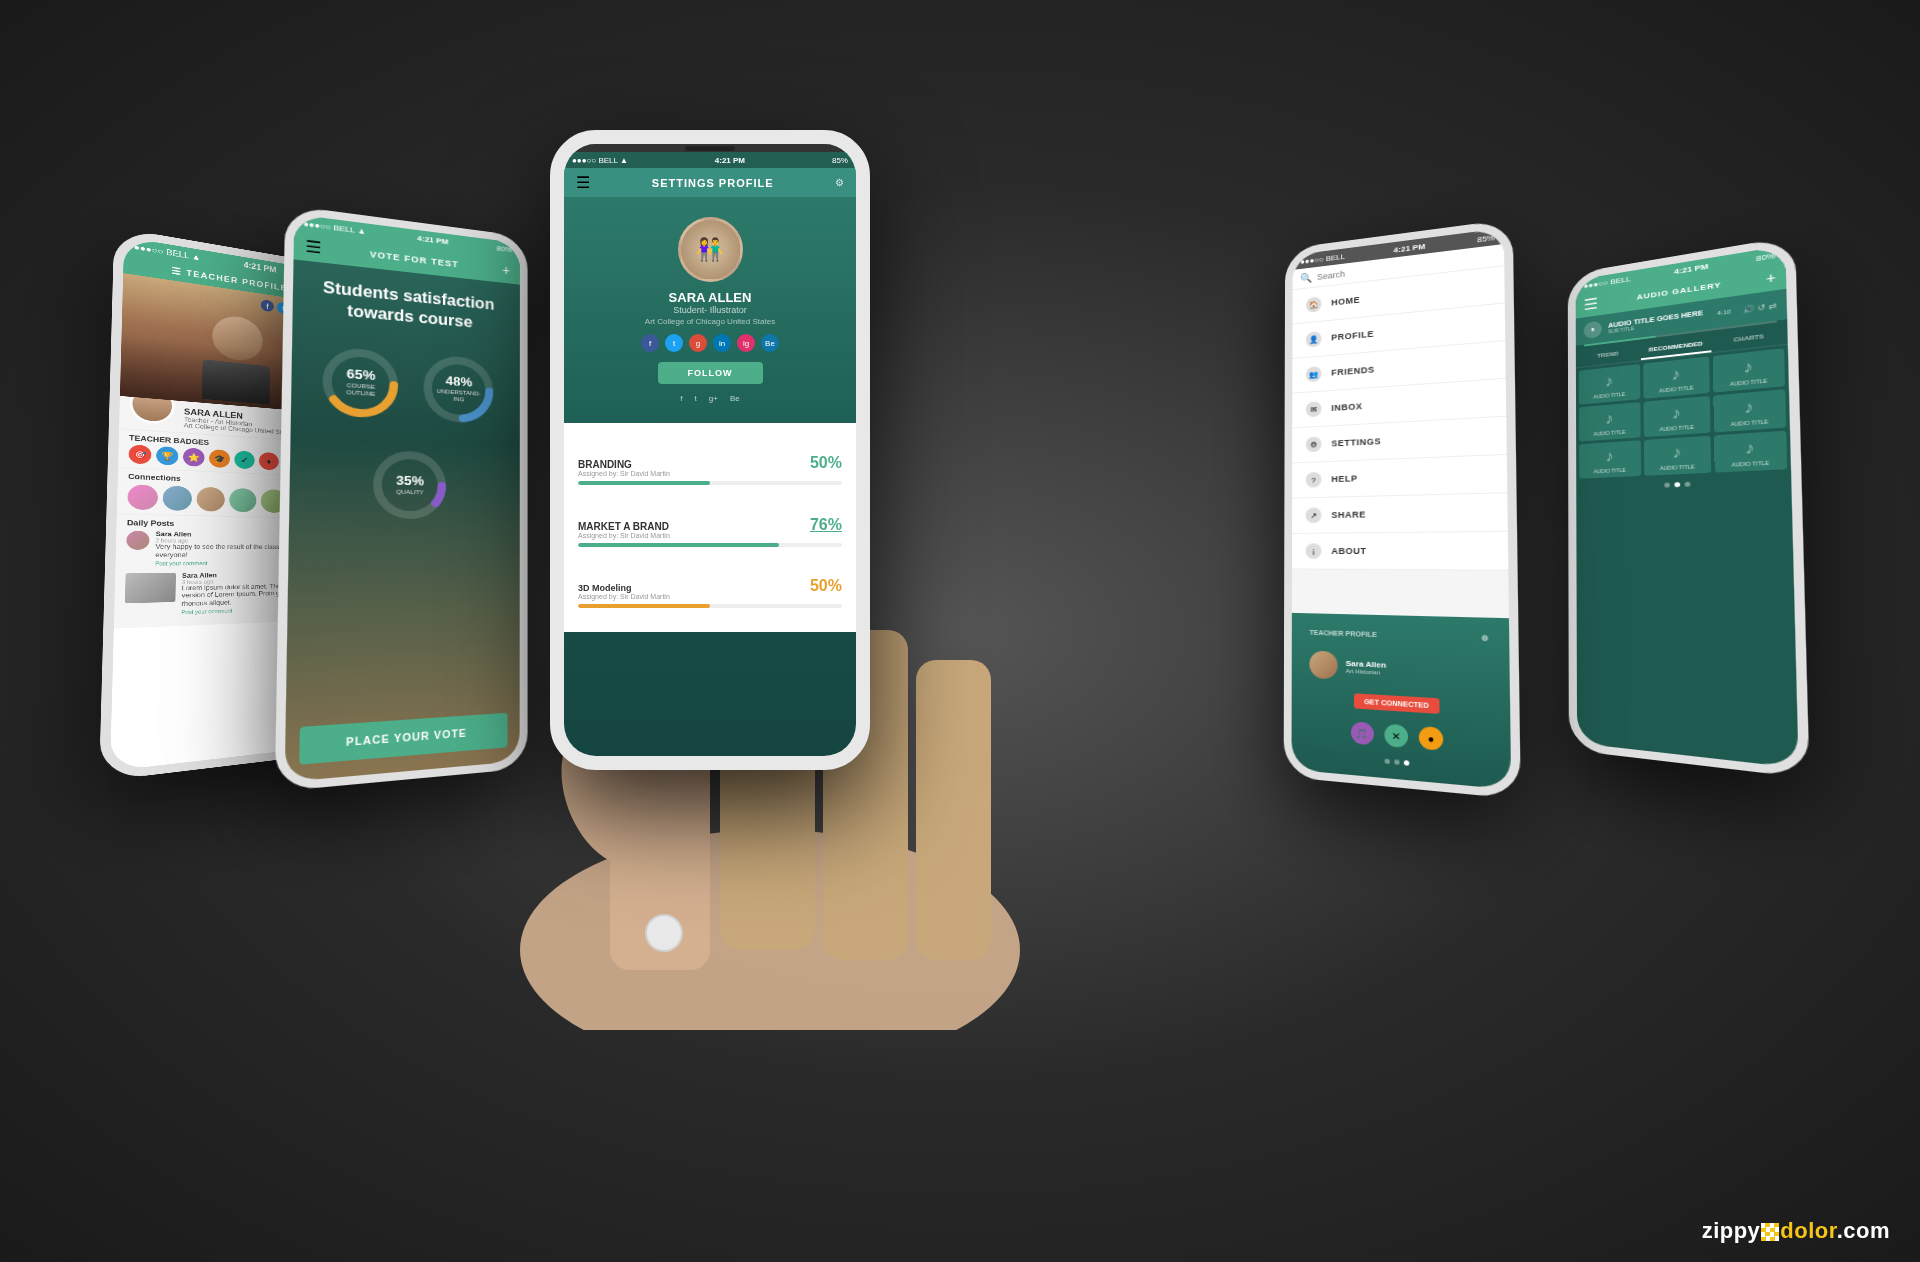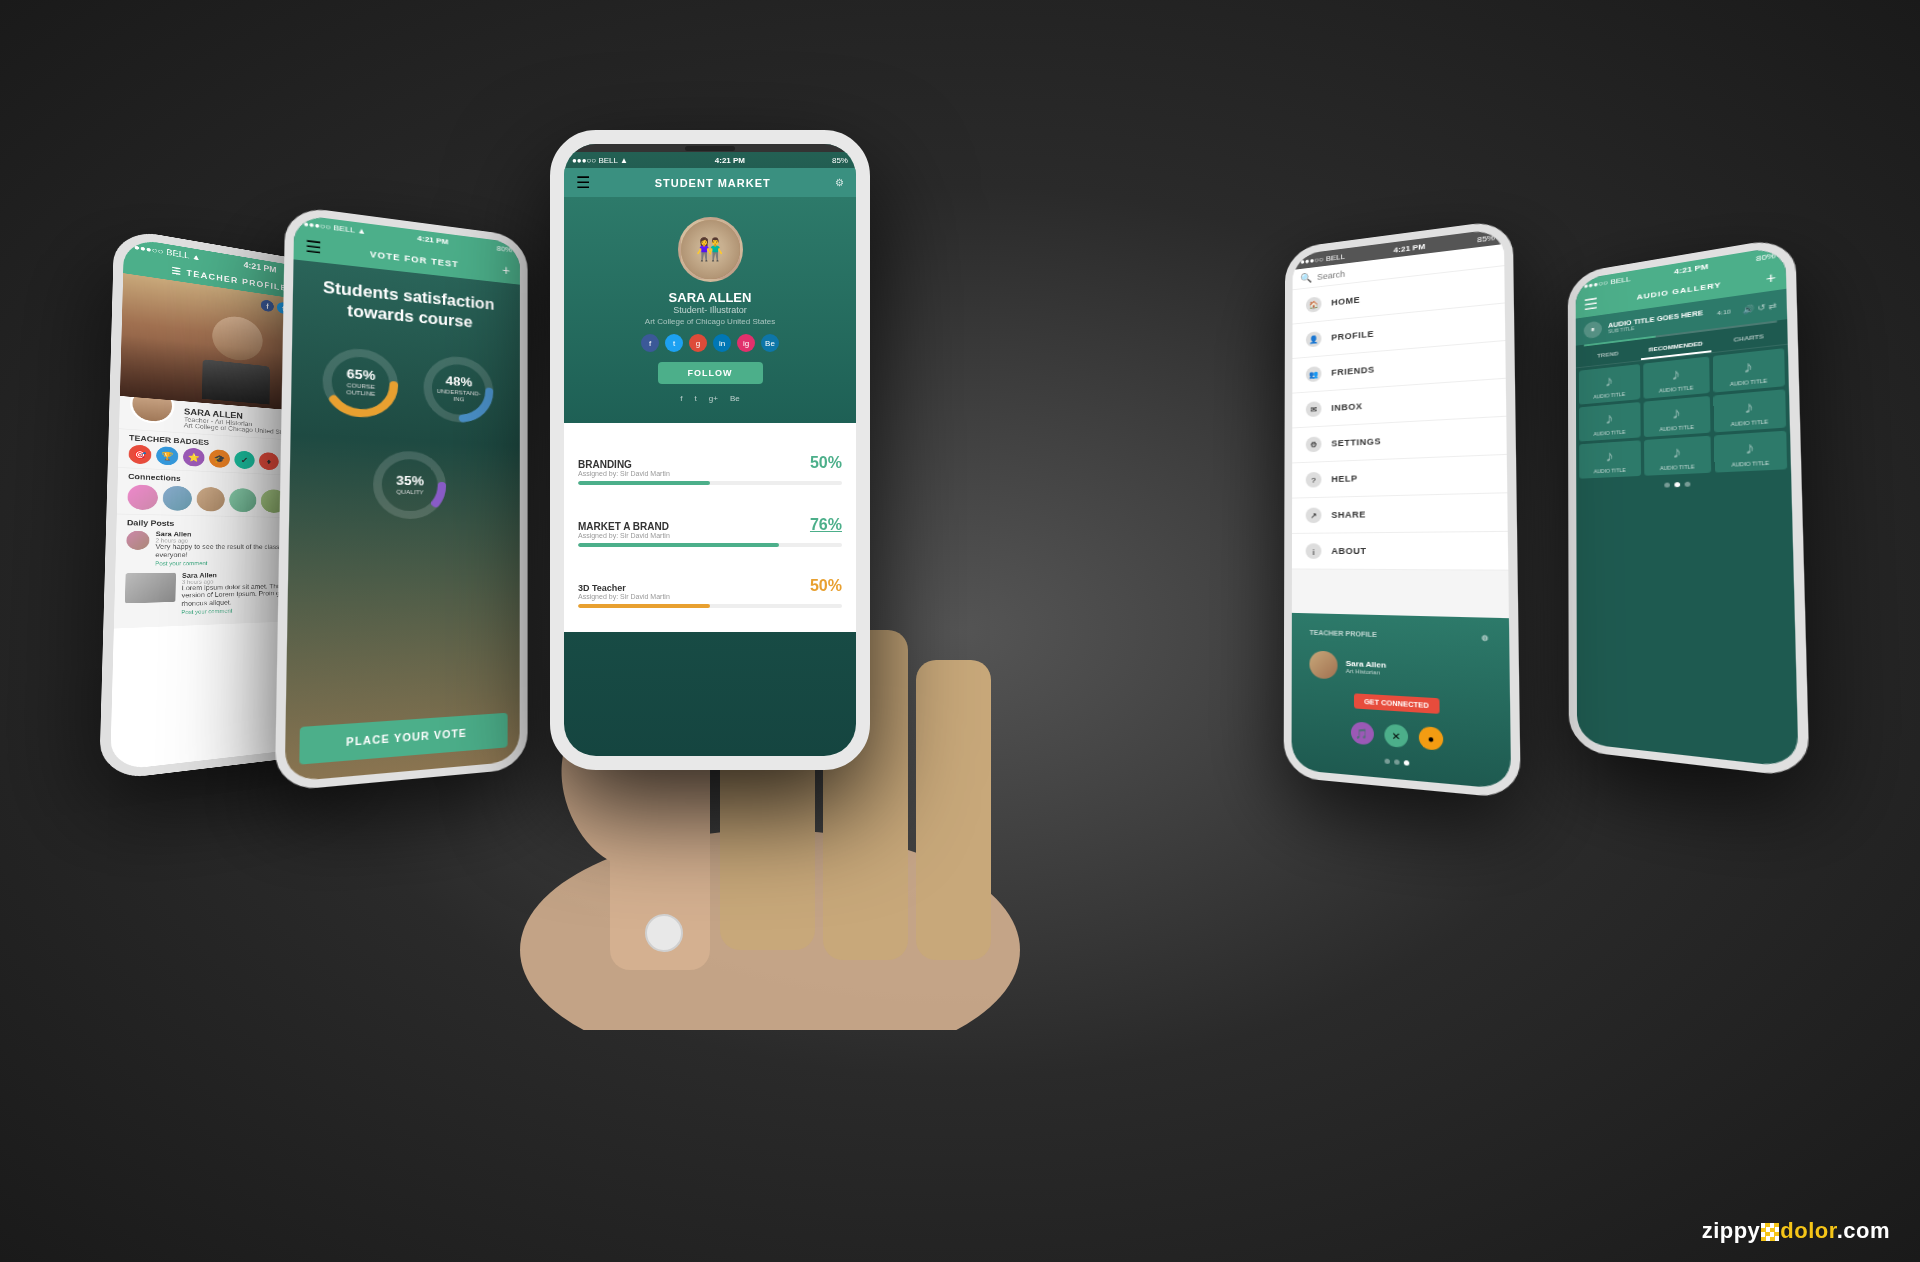--- a/index.html
+++ b/index.html
@@ -758,21 +758,21 @@
         <div style="height:8px;background:#333;display:flex;justify-content:center;align-items:center;">
           <div style="width:50px;height:5px;background:#222;border-radius:3px;"></div>
         </div>
         <div class="status-bar" style="background:rgba(0,0,0,0.2);">
           <span>●●●○○ BELL ▲</span>
           <span class="time">4:21 PM</span>
           <span>85%</span>
         </div>
         <div class="p3-header">
           <span>☰</span>
-          <span class="p3-title">STUDENT MARKET</span>
+          <span class="p3-title">SETTINGS PROFILE</span>
           <span class="gear-icon">⚙</span>
         </div>
         <div class="p3-profile-area">
           <div class="p3-avatar">
             <div class="couple-photo">👫</div>
           </div>
           <div class="p3-name">SARA ALLEN</div>
           <div class="p3-role">Student- Illustrator</div>
           <div class="p3-location">Art College of Chicago United States</div>
           <div class="p3-social-row">
@@ -812,21 +812,21 @@
               </div>
               <div class="course-pct" style="color:#4caf8a;text-decoration:underline;">76%</div>
             </div>
             <div class="progress-bar">
               <div class="progress-fill" style="width:76%;background:#4caf8a;"></div>
             </div>
           </div>
           <div class="course-item">
             <div class="course-top">
               <div>
-                <div class="course-name" style="font-size:9px;">3D Teacher</div>
+                <div class="course-name" style="font-size:9px;">3D Modeling</div>
                 <div class="course-by">Assigned by: Sir David Martin</div>
               </div>
               <div class="course-pct" style="color:#e8a030;">50%</div>
             </div>
             <div class="progress-bar">
               <div class="progress-fill" style="width:50%;background:#e8a030;"></div>
             </div>
           </div>
         </div>
       </div>

